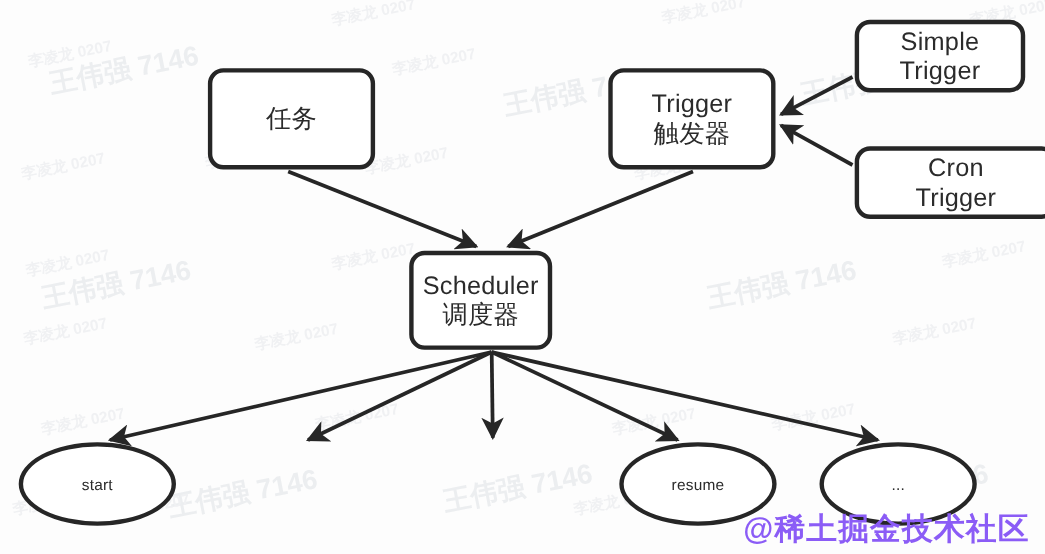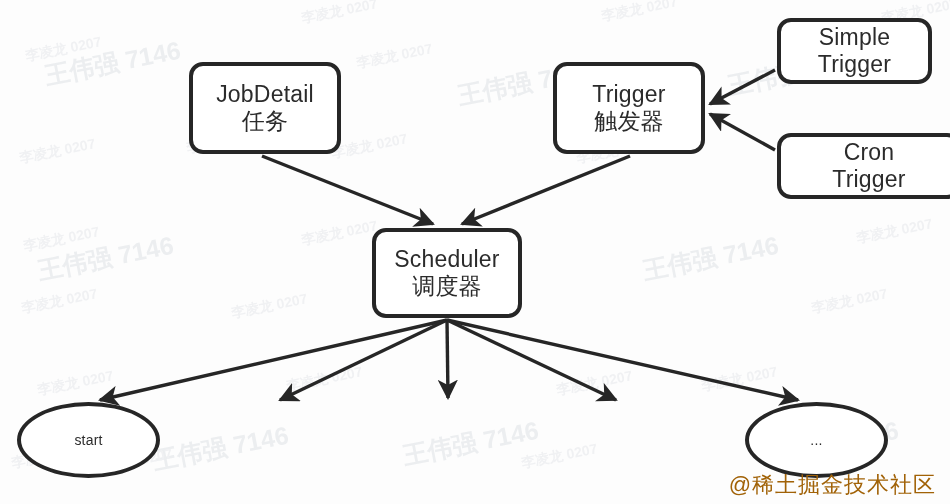--- a/index.html
+++ b/index.html
@@ -68,36 +68,36 @@
     font-size: 23px;
     line-height: 1.18;
     letter-spacing: 0.2px;
   }
   .ellipse .line-1 { font-size: 14px; }
 
   #jobdetail { left: 189px; top: 62px;  width: 152px; height: 92px; }
   #trigger   { left: 553px; top: 62px;  width: 152px; height: 92px; }
   #simple    { left: 777px; top: 18px;  width: 155px; height: 66px; }
   #cron      { left: 777px; top: 133px; width: 184px; height: 66px; }
-  #scheduler { left: 372px; top: 228px; width: 150px; height: 90px; }
+  #scheduler { left: 372px; top: 228px; width: 130px; height: 90px; }
 
   #el-start  { left: 17px;  top: 402px; width: 143px; height: 76px; }
   #el-stop   { left: 199px; top: 402px; width: 143px; height: 76px; }
   #el-pause  { left: 381px; top: 402px; width: 143px; height: 76px; }
   #el-resume { left: 563px; top: 402px; width: 143px; height: 76px; }
   #el-dots   { left: 745px; top: 402px; width: 143px; height: 76px; }
 
   #brand {
     position: absolute;
     right: 14px;
     bottom: 4px;
     z-index: 4;
-    font-size: 22px;
-    font-weight: 400;
-    color: #a16207;
+    font-size: 28px;
+    font-weight: 700;
+    color: #8b5cf6;
     letter-spacing: 1px;
     white-space: nowrap;
     user-select: none;
   }
 </style>
 </head>
 <body>
 
 <div id="canvas">
 
@@ -153,21 +153,20 @@
       <line x1="775" y1="150" x2="710" y2="114"></line>
       <line x1="447" y1="320" x2="100" y2="400"></line>
       <line x1="447" y1="320" x2="280" y2="400"></line>
       <line x1="447" y1="320" x2="448" y2="398"></line>
       <line x1="447" y1="320" x2="616" y2="400"></line>
       <line x1="447" y1="320" x2="798" y2="400"></line>
     </g>
   </svg>
 
   <div class="node box" id="jobdetail">
-    <div class="line-1">JobDetail</div>
     <div class="line-2">任务</div>
   </div>
 
   <div class="node box" id="trigger">
     <div class="line-1">Trigger</div>
     <div class="line-2">触发器</div>
   </div>
 
   <div class="node box" id="simple">
     <div class="line-1">Simple</div>
@@ -180,19 +179,22 @@
   </div>
 
   <div class="node box" id="scheduler">
     <div class="line-1">Scheduler</div>
     <div class="line-2">调度器</div>
   </div>
 
   <div class="node ellipse" id="el-start">
     <div class="line-1">start</div>
   </div>
+  <div class="node ellipse" id="el-resume">
+    <div class="line-1">resume</div>
+  </div>
   <div class="node ellipse" id="el-dots">
     <div class="line-1">...</div>
   </div>
 
   <div id="brand">@稀土掘金技术社区</div>
 
 </div>
 
 </body></html>

